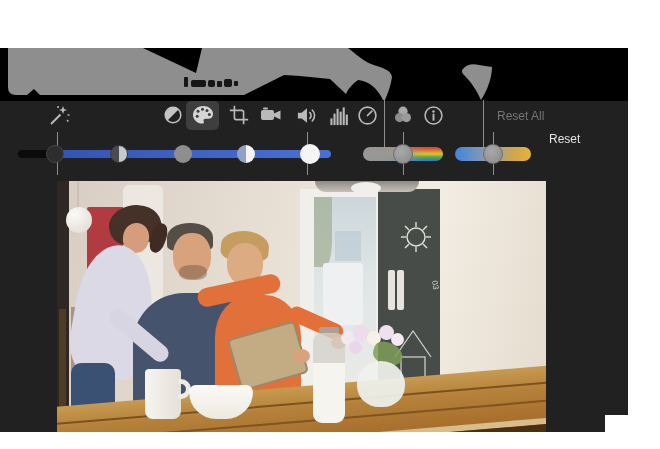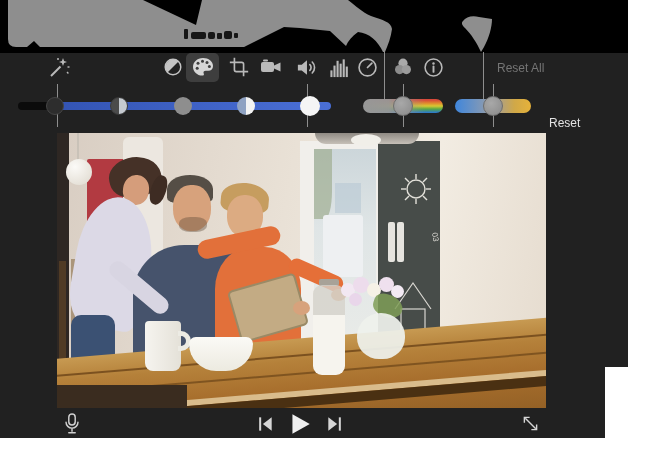--- a/index.html
+++ b/index.html
@@ -1,36 +1,36 @@
 <!DOCTYPE html>
 <html><head>
 <meta charset="utf-8">
 <style>
   * { margin:0; padding:0; box-sizing:border-box; }
   body { background:#ffffff; font-family:"Liberation Sans", sans-serif; }
-  .stage { position:relative; width:660px; height:438px; background:#fff; overflow:hidden; }
+  .stage { position:relative; width:660px; height:384px; background:#fff; overflow:hidden;margin-top:48px; }
   .abs { position:absolute; }
 
   
   .top-band { left:0; top:0; width:628px; height:53px; background:#000; }
 
   
   .panel-upper { left:0; top:53px; width:628px; height:314px; background:#212121; }
   .panel-lower { left:0; top:367px; width:605px; height:77px; background:#212121; }
   .bottom-strip { left:0; top:444px; width:605px; height:5px; background:#050505; border-radius:0 0 8px 8px; }
 
   
   .leader { width:1px; background:#8e8e8e; z-index:1; }
 
   
   .tool { z-index:3; display:flex; align-items:center; justify-content:center; width:30px; height:30px; top:52px; }
   .tool svg { display:block; }
   .sel-tile { left:186px; top:53px; width:33px; height:29px; background:#3e3e3e; border-radius:5px; z-index:2; }
   .reset-all { left:497px; top:61px; font-size:12px; color:#757575; z-index:3; }
-  .reset { left:549px; top:116px; font-size:12px; color:#e3e3e3; z-index:4; }
+  .reset { left:549px; top:84px; font-size:12px; color:#e3e3e3; z-index:4; }
 
   
   .track-black { left:18px; top:102px; width:313px; height:8px; background:#0b0b0b; border-radius:4px; z-index:2; }
   .track-blue  { left:55px; top:102px; width:276px; height:8px; background:linear-gradient(90deg,#3354b4,#4a6fd6); border-radius:4px; z-index:2; }
   .handle { border-radius:50%; z-index:3; }
   .h-shadow   { left:46px;  top:97px; width:18px; height:18px; background:#2d2d2d; border:1px solid #454545; }
   .h-qdark    { left:110px; top:97px; width:18px; height:18px; background:linear-gradient(90deg,#4b4b4b 50%,#c5cad0 50%); border:1px solid #3a3a3a; }
   .h-mid      { left:174px; top:97px; width:18px; height:18px; background:#8e8e8e; }
   .h-qlight   { left:237px; top:97px; width:18px; height:18px; background:linear-gradient(90deg,#8fa2c2 48%,#f3f3f3 48%); }
   .h-highlight{ left:300px; top:96px; width:20px; height:20px; background:#f5f5f5; }

